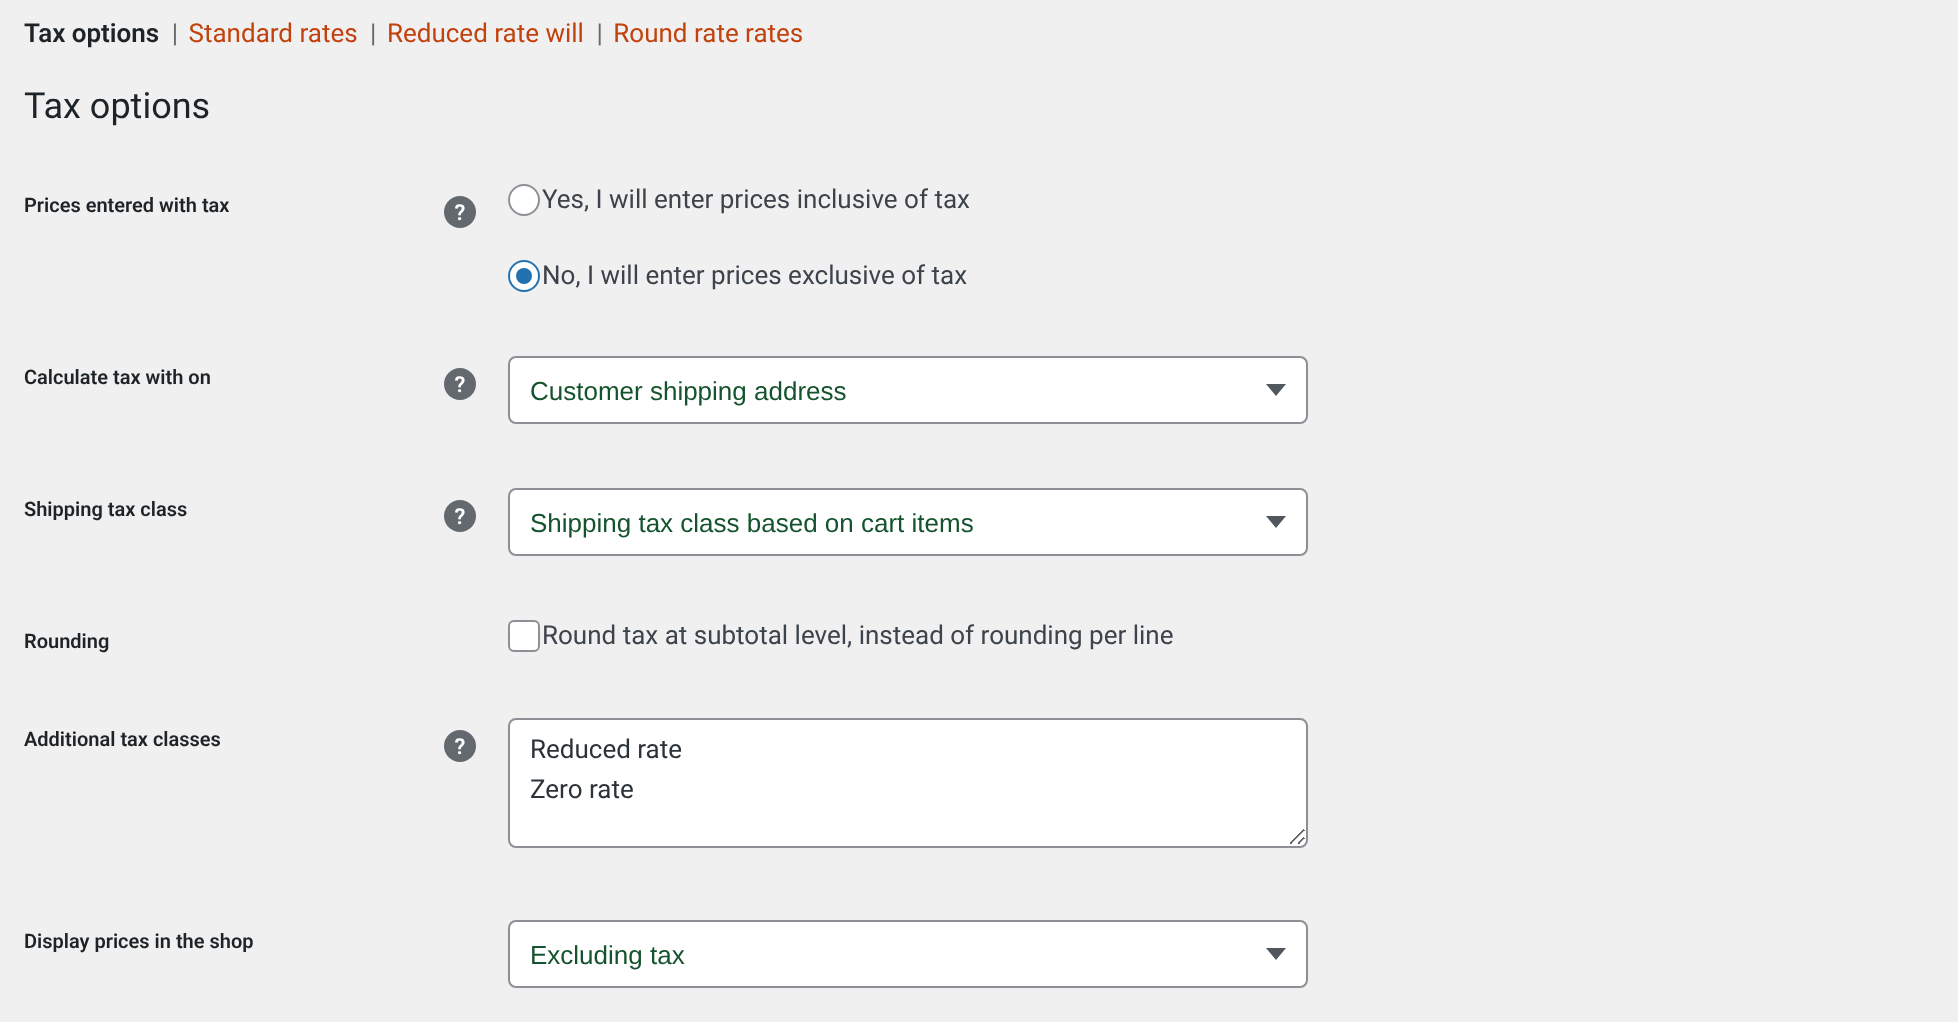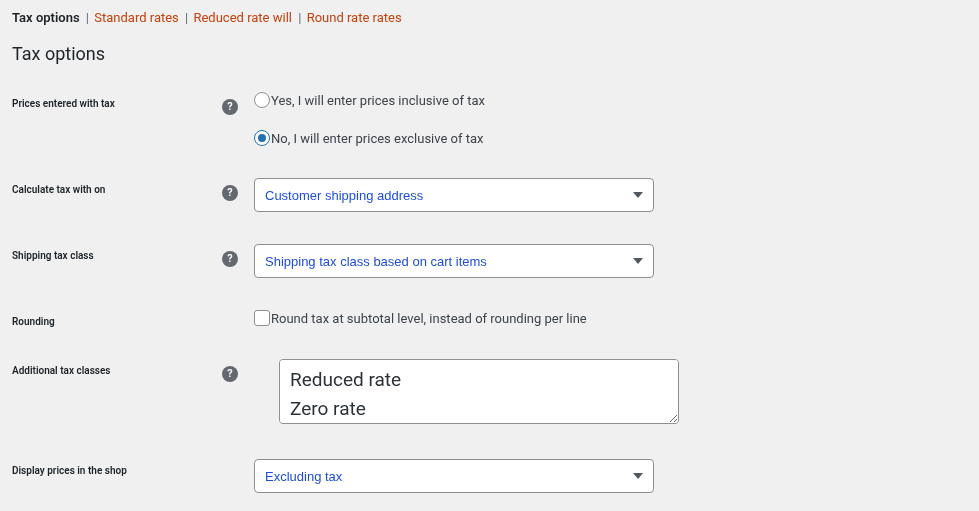--- a/index.html
+++ b/index.html
@@ -117,21 +117,21 @@
       width: 400px;
     }
     select {
       width: 100%;
       height: 34px;
       padding: 0 30px 0 10px;
       border: 1px solid #8c8f94;
       border-radius: 4px;
       background: #fff;
       font-size: 13px;
-      color: #1d4ed8;
+      color: #14532d;
       appearance: none;
       cursor: pointer;
     }
     .select-wrap::after {
       content: "";
       position: absolute;
       right: 11px;
       top: 14px;
       width: 0;
       height: 0;
@@ -140,26 +140,25 @@
       border-top: 6px solid #50575e;
       pointer-events: none;
     }
     textarea {
       width: 400px;
       height: 65px;
       padding: 6px 10px;
       border: 1px solid #8c8f94;
       border-radius: 4px;
       background: #fff;
-      font-size: 19px;
+      font-size: 13px;
       font-family: inherit;
       color: #2c3338;
       resize: both;
       line-height: 1.5;
-      margin-left: 25px;
     }
   </style>
 </head>
 <body>
 
 <nav class="subnav">
   <span class="active">Tax options</span>
   <span class="sep">|</span>
   <a>Standard rates</a>
   <span class="sep">|</span>

